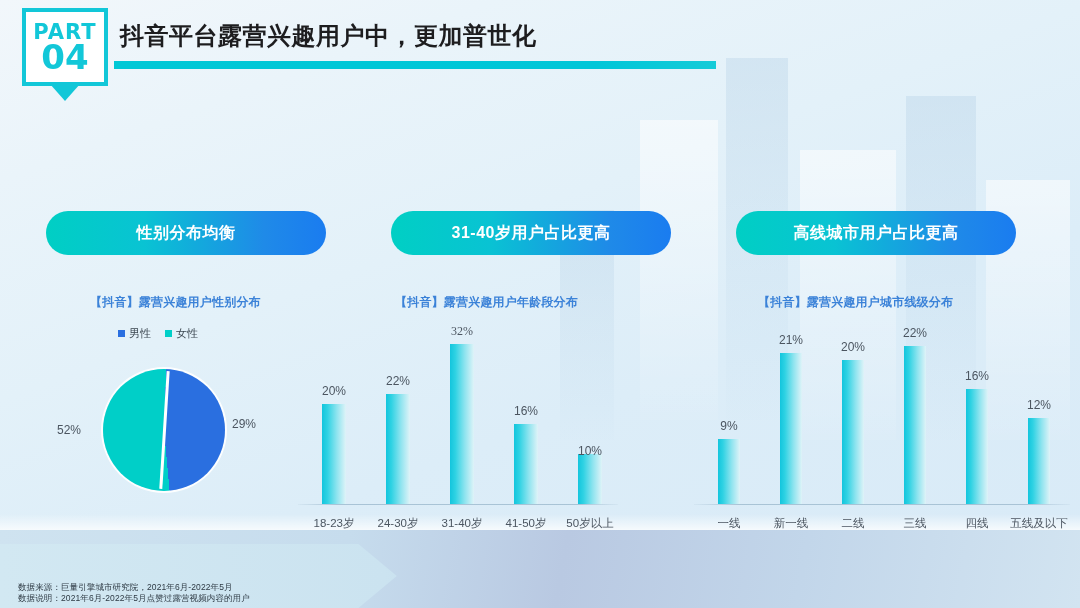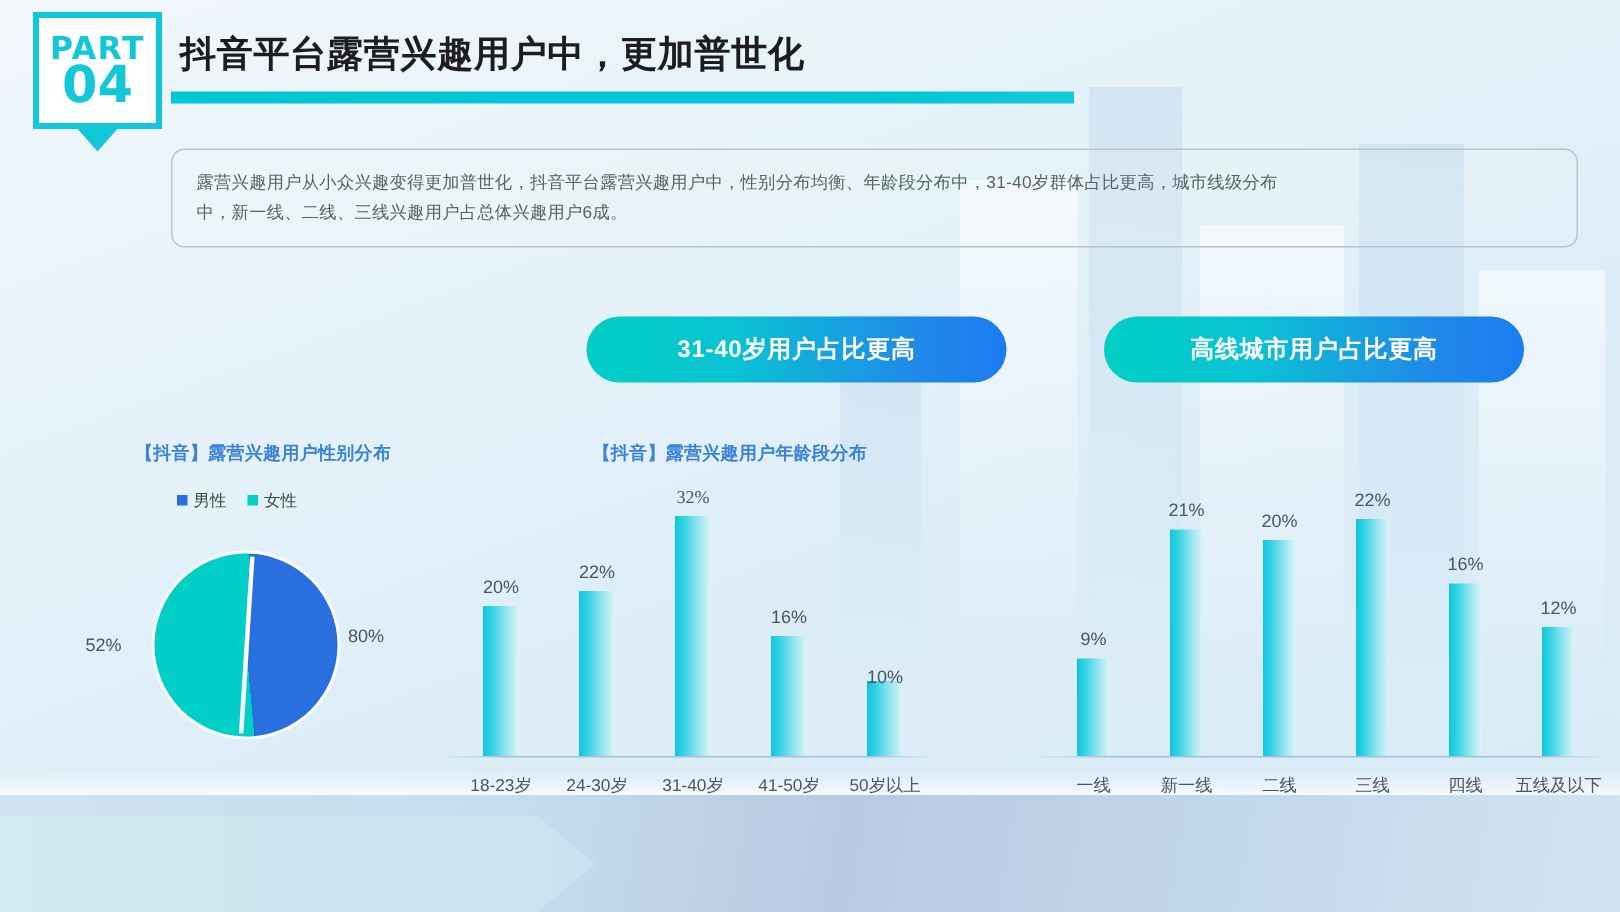--- a/index.html
+++ b/index.html
@@ -165,45 +165,42 @@
   <div class="bottom-band2"></div>
 
   <div class="part-badge">
     <div class="p-word">PART</div>
     <div class="p-num">04</div>
   </div>
   <div class="badge-tip"></div>
   <div class="title">抖音平台露营兴趣用户中，更加普世化</div>
   <div class="title-rule"></div>
 
-  <div class="desc-box">
-    <div class="desc-line">露营兴趣用户从小众兴趣变得更加普世化，抖音平台露营兴趣用户中，性别分布均衡、年龄段分布中，31-40岁群体占比更高，城市线级分布</div>
-    <div class="desc-line">中，新一线、二线、三线兴趣用户占总体兴趣用户6成。</div>
-  </div>
-
+
+  <div class="pill" id="pill-0">性别分布均衡</div>
   <div class="pill" id="pill-1">31-40岁用户占比更高</div>
   <div class="pill" id="pill-2">高线城市用户占比更高</div>
 
   <div class="chart-title" style="left:90px; top:294px;">【抖音】露营兴趣用户性别分布</div>
   <div class="legend">
     <span class="legend-item">
       <span class="legend-swatch" id="sw-male" style="background: rgb(42, 111, 224);"></span>
       <span class="legend-text">男性</span>
     </span>
     <span class="legend-item">
       <span class="legend-swatch" id="sw-female" style="background: rgb(0, 207, 200);"></span>
       <span class="legend-text">女性</span>
     </span>
   </div>
   <div class="pie-wrap">
     <div class="pie-disc" id="pie-disc" style="background: conic-gradient(from 2deg, rgb(42, 111, 224) 0deg, rgb(42, 111, 224) 172.8deg, rgb(0, 207, 200) 172.8deg, rgb(0, 207, 200) 360deg);"></div>
     <div class="pie-split"></div>
   </div>
   <div class="pie-lbl" id="pie-lbl-left">52%</div>
-  <div class="pie-lbl" id="pie-lbl-right">80%</div>
+  <div class="pie-lbl" id="pie-lbl-right">29%</div>
 
   <div class="chart-title" style="left:395px; top:294px;font-family:Liberation Serif, serif;">【抖音】露营兴趣用户年龄段分布</div>
   <div class="axis-line" id="axis-age" style="left:298px; top:504px; width:320px;"></div>
   <div id="bars-age">
       <div class="bar" style="left: 322px; top: 404px; width: 24px; height: 100px; bottom: auto;"></div>
       <div class="bar-val" style="left: 302px; width: 64px; top: 384px;">20%</div>
       <div class="cat-label" style="left: 302px; width: 64px; top: 516px;">18-23岁</div>
       <div class="bar" style="left: 386px; top: 394px; width: 24px; height: 110px; bottom: auto;"></div>
       <div class="bar-val" style="left: 366px; width: 64px; top: 374px;">22%</div>
       <div class="cat-label" style="left: 366px; width: 64px; top: 516px;">24-30岁</div>
@@ -211,20 +208,21 @@
       <div class="bar-val" style="left: 430px; width: 64px; top: 324px; font-family: Liberation Serif, serif;">32%</div>
       <div class="cat-label" style="left: 430px; width: 64px; top: 516px;">31-40岁</div>
       <div class="bar" style="left: 514px; top: 424px; width: 24px; height: 80px; bottom: auto;"></div>
       <div class="bar-val" style="left: 494px; width: 64px; top: 404px;">16%</div>
       <div class="cat-label" style="left: 494px; width: 64px; top: 516px;">41-50岁</div>
       <div class="bar" style="left: 578px; top: 454px; width: 24px; height: 50px; bottom: auto;"></div>
       <div class="bar-val" style="left: 558px; width: 64px; top: 444px;">10%</div>
       <div class="cat-label" style="left: 558px; width: 64px; top: 516px;">50岁以上</div>
     </div>
 
+  <div class="chart-title" style="left:758px; top:294px;">【抖音】露营兴趣用户城市线级分布</div>
   <div class="axis-line" id="axis-city" style="left:694px; top:504px; width:376px;"></div>
   <div id="bars-city">
       <div class="bar" style="left: 718px; top: 439.364px; width: 22px; height: 64.6364px; bottom: auto;"></div>
       <div class="bar-val" style="left: 698px; width: 62px; top: 419.364px;">9%</div>
       <div class="cat-label" style="left: 698px; width: 62px; top: 516px;">一线</div>
       <div class="bar" style="left: 780px; top: 353.182px; width: 22px; height: 150.818px; bottom: auto;"></div>
       <div class="bar-val" style="left: 760px; width: 62px; top: 333.182px;">21%</div>
       <div class="cat-label" style="left: 760px; width: 62px; top: 516px;">新一线</div>
       <div class="bar" style="left: 842px; top: 360.364px; width: 22px; height: 143.636px; bottom: auto;"></div>
       <div class="bar-val" style="left: 822px; width: 62px; top: 340.364px;">20%</div>
@@ -233,14 +231,18 @@
       <div class="bar-val" style="left: 884px; width: 62px; top: 326px;">22%</div>
       <div class="cat-label" style="left: 884px; width: 62px; top: 516px;">三线</div>
       <div class="bar" style="left: 966px; top: 389.091px; width: 22px; height: 114.909px; bottom: auto;"></div>
       <div class="bar-val" style="left: 946px; width: 62px; top: 369.091px;">16%</div>
       <div class="cat-label" style="left: 946px; width: 62px; top: 516px;">四线</div>
       <div class="bar" style="left: 1028px; top: 417.818px; width: 22px; height: 86.1818px; bottom: auto;"></div>
       <div class="bar-val" style="left: 1008px; width: 62px; top: 397.818px;">12%</div>
       <div class="cat-label" style="left: 1008px; width: 62px; top: 516px;">五线及以下</div>
     </div>
 
+  <div class="footer">
+    <div class="footer-line">数据来源：巨量引擎城市研究院，2021年6月-2022年5月</div>
+    <div class="footer-line">数据说明：2021年6月-2022年5月点赞过露营视频内容的用户</div>
+  </div>
 
 </div>
 
 </body></html>

